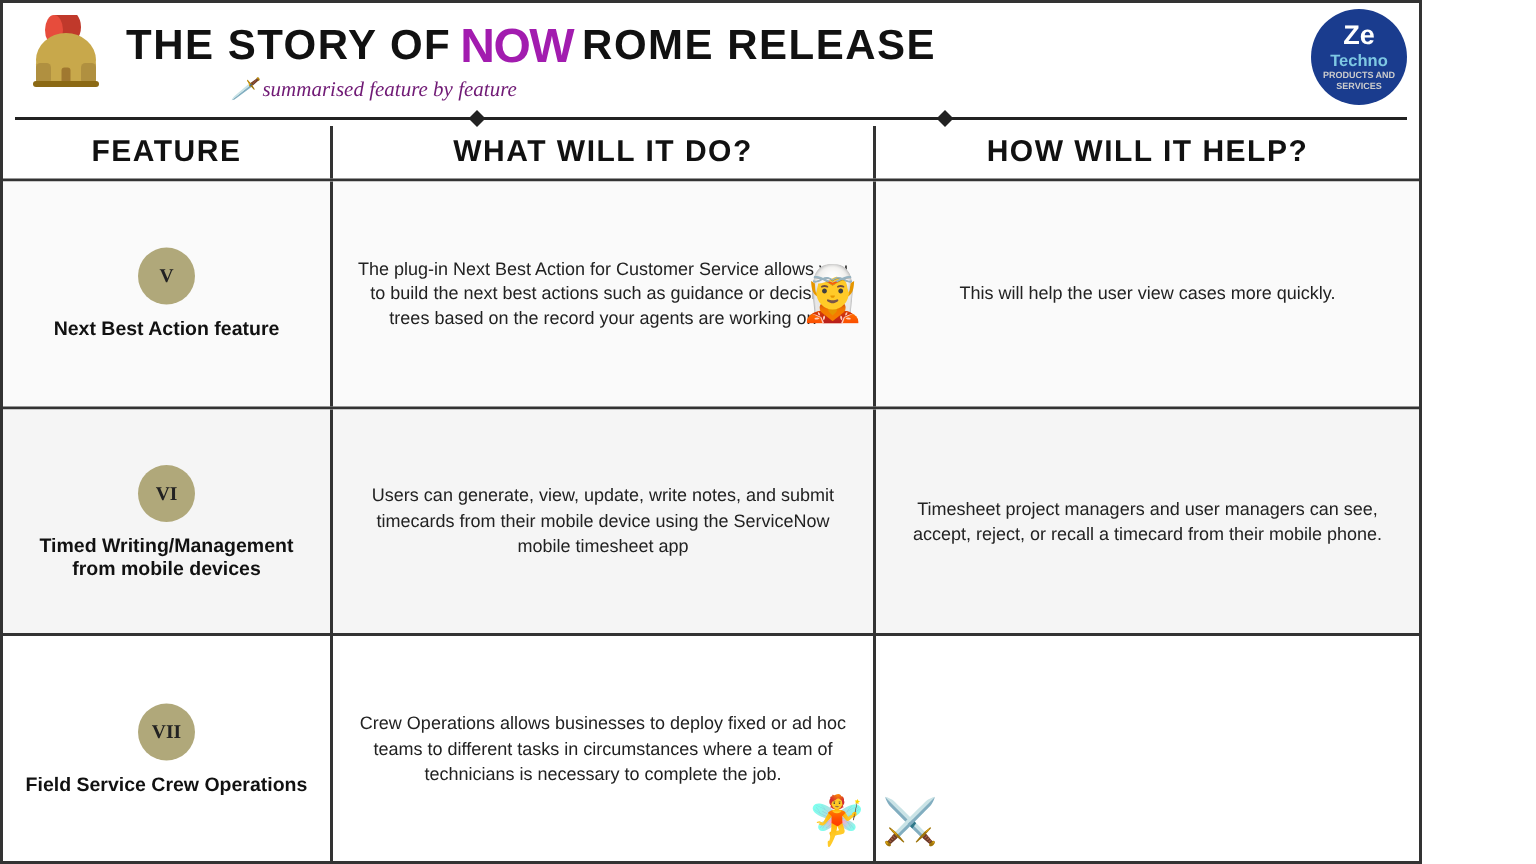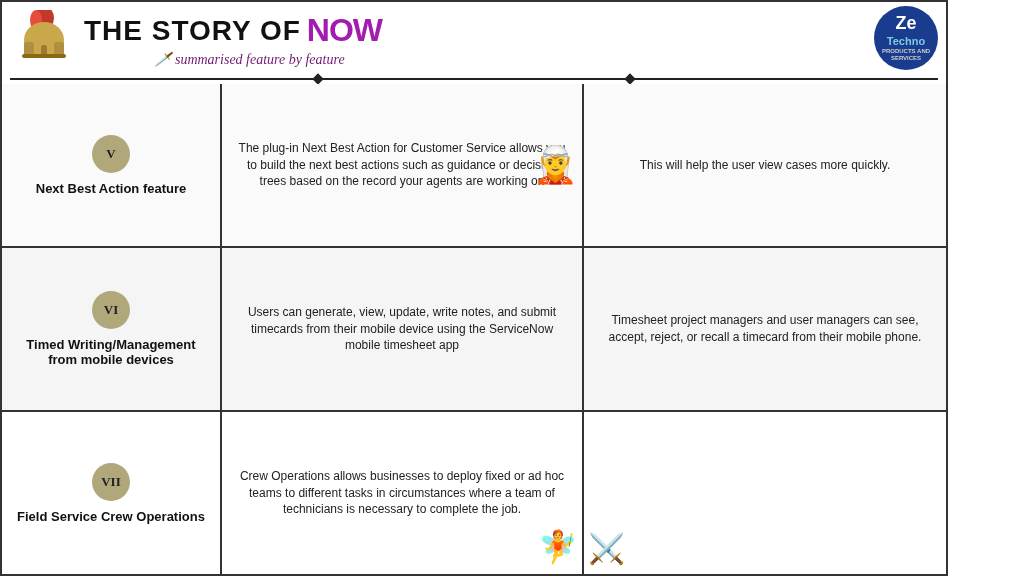--- a/index.html
+++ b/index.html
@@ -272,20 +272,21 @@
         <rect x="10" y="32" width="10" height="14" rx="3" fill="#b09040"></rect>
         <rect x="40" y="32" width="10" height="14" rx="3" fill="#b09040"></rect>
 
         <rect x="8" y="44" width="44" height="4" rx="2" fill="#8B6914"></rect>
       </svg>
 
       <div class="header-title-block">
         <div class="main-title">
           <span>THE STORY OF</span>
           <span class="now-logo">now</span>
+          <span>ROME RELEASE</span>
         </div>
         <div class="subtitle">
           
           🗡️ <span>summarised feature by feature</span>
         </div>
       </div>
     </div>
 
     <div class="zetechno-logo">
       <span class="ze">Ze</span>
@@ -297,20 +298,25 @@
   <div class="fancy-divider">
     <div class="line"></div>
     <div class="diamond"></div>
     <div class="line"></div>
     <div class="diamond"></div>
     <div class="line"></div>
   </div>
 
   <div class="table-container">
 
+    <div class="col-headers">
+      <div class="col-header">FEATURE</div>
+      <div class="col-header">WHAT WILL IT DO?</div>
+      <div class="col-header">HOW WILL IT HELP?</div>
+    </div>
 
     <div class="rows-area">
 
       <div class="feature-row row-1">
         <div class="cell feature-cell">
           <div class="roman-badge">
             <span>V</span>
           </div>
           <div class="feature-name">Next Best Action feature</div>
         </div>

